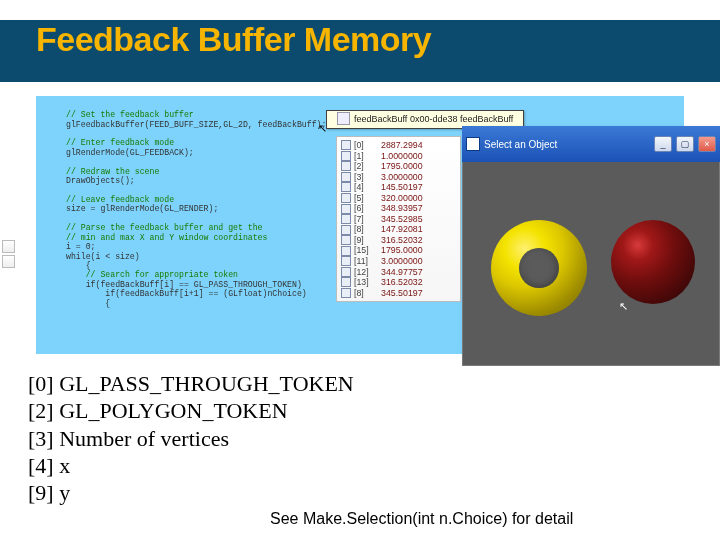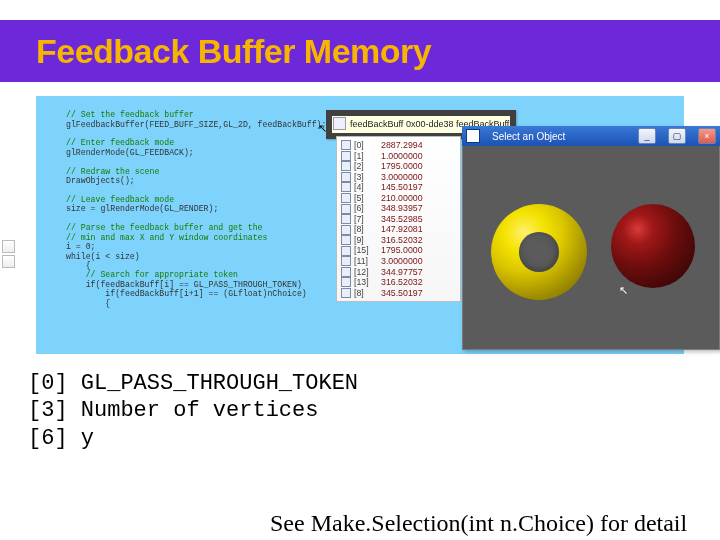--- a/index.html
+++ b/index.html
@@ -1,46 +1,46 @@
 <!DOCTYPE html>
 <html><head>
 <meta charset="utf-8">
 <style>
   html,body{margin:0;padding:0;width:720px;height:540px;background:#fff;font-family:Arial,Helvetica,sans-serif;overflow:hidden}
   .slide{position:relative;width:720px;height:540px}
-  .titlebar{position:absolute;left:0;top:20px;width:720px;height:62px;background:#6d28d9;display:flex;align-items:center;padding-left:36px;box-sizing:border-box}
+  .titlebar{position:absolute;left:0;top:20px;width:720px;height:62px;background:#0c4a6e;display:flex;padding-left:36px;box-sizing:border-box}
   .title{color:#F7B500;font-weight:700;font-size:34px;letter-spacing:-0.5px}
   .midpane{position:absolute;left:36px;top:96px;width:648px;height:258px;background:#7dd3fc}
   .code{position:absolute;left:30px;top:6px;width:290px;font-family:"Courier New",monospace;font-size:8.2px;line-height:1.15;color:#333;white-space:pre}
   .code .com{color:#187b00}
   .margin-icons{position:absolute;left:-34px;top:144px;display:flex;flex-direction:column;gap:2px}
   .mi{width:11px;height:11px;border:1px solid #bbb;background:linear-gradient(#fff,#eee)}
-  .tooltip{position:absolute;left:290px;top:14px;background:#ffffe1;border:6px solid #404040;padding:2px 1px;font-size:9px;font-family:Arial;color:#222;white-space:nowrap;box-shadow:1px 1px 2px rgba(0,0,0,.25)}
+  .tooltip{position:absolute;left:290px;top:14px;background:#ffffe1;border:1px solid #404040;padding:2px 10px;font-size:9px;font-family:Arial;color:#222;white-space:nowrap;box-shadow:1px 1px 2px rgba(0,0,0,.25)}
   .tooltip .ic{display:inline-block;width:11px;height:11px;background:#eef;border:1px solid #99a;vertical-align:middle;margin-right:4px;position:relative;top:-1px}
   .watchbox{position:absolute;left:300px;top:40px;width:115px;background:linear-gradient(#fff,#f6f6f6);border:1px solid #bcbcbc;padding:3px 4px;font-size:8.8px;font-family:Arial;color:#222}
   .watchbox .row{display:flex;align-items:center;gap:3px;line-height:1.2}
   .watchbox .sq{width:8px;height:8px;background:#e9eef7;border:1px solid #7a8aa8;flex:0 0 auto}
   .watchbox .k{color:#444;min-width:24px}
   .watchbox .v{color:#7a1212}
   .glwin{position:absolute;left:426px;top:30px;width:258px;height:224px;box-shadow:2px 2px 4px rgba(0,0,0,.25)}
-  .gw-title{height:20px;background:linear-gradient(#3b79d6,#1b52b5);display:flex;align-items:center;padding:0 4px;gap:12px;color:#fff;font-size:10px}
+  .gw-title{height:36px;background:linear-gradient(#3b79d6,#1b52b5);display:flex;align-items:center;padding:0 4px;gap:4px;color:#fff;font-size:10px}
   .gw-title .ic{width:12px;height:12px;background:#fff;border:1px solid #083a88}
   .gw-title .sp{flex:1}
   .gw-btn{width:16px;height:14px;background:linear-gradient(#f3f6fb,#cdd9ee);border:1px solid #6a85b4;border-radius:2px;display:flex;align-items:center;justify-content:center;font-size:9px;color:#224}
   .gw-close{background:linear-gradient(#f39a8d,#e05a4a);color:#fff}
   .gw-body{position:relative;width:100%;height:204px;background:#5b5b5b;border:1px solid #7a7a7a;border-top:none;box-sizing:border-box}
   .torus{position:absolute;left:28px;top:58px;width:96px;height:96px}
   .torus-outer{position:absolute;inset:0;border-radius:50%;background:
      radial-gradient(circle at 35% 30%, #fff070 0%, #f4e300 22%, #dcc700 42%, #a18f00 70%, #6b5f00 100%)}
   .torus-hole{position:absolute;left:28px;top:28px;width:40px;height:40px;border-radius:50%;background:#5b5b5b;box-shadow:inset 0 0 8px rgba(0,0,0,.5), inset 2px 3px 6px rgba(255,255,255,.12)}
   .sphere{position:absolute;left:148px;top:58px;width:84px;height:84px;border-radius:50%;background:
      radial-gradient(circle at 32% 30%, #d83a3a 0%, #a01818 18%, #6f0d0d 45%, #3d0707 80%, #1e0303 100%)}
   .cursor{position:absolute;left:156px;top:138px;font-size:11px;color:#fff;transform:rotate(0deg)}
-  .bottom{position:absolute;left:28px;top:370px;font-family:Liberation Mono, monospace;font-size:22px;line-height:1.24;color:#000}
-  .seeline{position:absolute;left:270px;top:510px;font-family:Liberation Serif, serif;font-size:24px;color:#000}
+  .bottom{position:absolute;left:28px;top:370px;font-family:Liberation Serif, serif;font-size:22px;line-height:1.24;color:#000}
+  .seeline{position:absolute;left:270px;top:510px;font-family:Liberation Sans, sans-serif;font-size:16px;color:#000}
   .code-cursor{position:absolute;left:282px;top:26px;font-size:11px;color:#000}
 </style>
 </head>
 <body>
 <div class="slide">
 
   <div class="titlebar">
     <span class="title">Feedback Buffer Memory</span>
   </div>
 
@@ -101,21 +101,21 @@
           <span class="v">3.0000000</span>
         </div>
       <div class="row">
           <span class="sq"></span>
           <span class="k">[4]</span>
           <span class="v">145.50197</span>
         </div>
       <div class="row">
           <span class="sq"></span>
           <span class="k">[5]</span>
-          <span class="v">210.00000</span>
+          <span class="v">320.00000</span>
         </div>
       <div class="row">
           <span class="sq"></span>
           <span class="k">[6]</span>
           <span class="v">348.93957</span>
         </div>
       <div class="row">
           <span class="sq"></span>
           <span class="k">[7]</span>
           <span class="v">345.52985</span>
@@ -173,19 +173,21 @@
         </div>
         <div class="sphere"></div>
         <span class="cursor">↖</span>
       </div>
     </div>
 
   </div>
 
   <div class="bottom">
     <div><span>[0] GL_PASS_THROUGH_TOKEN</span></div>
+    <div><span>[2] GL_POLYGON_TOKEN</span></div>
     <div><span>[3] Number of vertices</span></div>
-    <div><span>[6] y</span></div>
+    <div><span>[4] x</span></div>
+    <div><span>[9] y</span></div>
   </div>
 
   <div class="seeline">See Make.Selection(int n.Choice) for detail</div>
 
 </div>
 
 </body></html>

